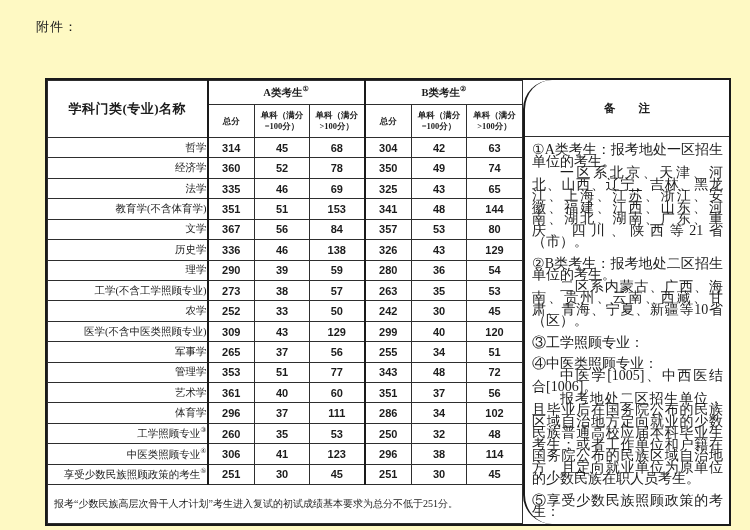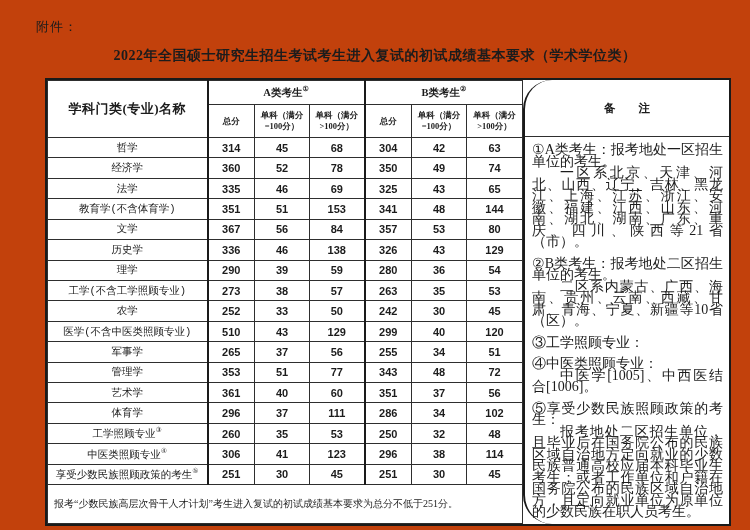--- a/index.html
+++ b/index.html
@@ -3,21 +3,21 @@
 <meta charset="utf-8">
 <style>
   * { margin: 0; padding: 0; box-sizing: border-box; }
   html, body {
     width: 750px; height: 530px;
     background: #ffffff;
     font-family: "Liberation Serif", serif;
     color: #1c1c1c;
     overflow: hidden;
   }
-  .page { position: relative; width: 750px; height: 530px; background:#c2410c; }
+  .page { position: relative; width: 750px; height: 530px; background:#fef9c3; }
 
   .attachment {
     position: absolute; left: 36px; top: 18px;
     font-size: 13px; letter-spacing: 1px;
   }
   .doc-title {
     position: absolute; left: 0; top: 47px; width: 100%;
     text-align: center; font-size: 14px; font-weight: bold;
     letter-spacing: 0.5px;
   }
@@ -46,23 +46,22 @@
   th.subject-h { font-size: 13px; letter-spacing: 0.5px; }
   th.group-h { font-size: 10.5px; margin-top: 25px; }
   th.group-h sup { font-size: 7px; }
   th.score-h {
     font-size: 8.5px; line-height: 11px;
     padding: 1px 2px; font-weight: bold;
   }
 
   tbody tr.data-row { height: 19.3px; }
   td.subject {
-    font-size: 10.5px; text-align: center; padding-left: 5px;
+    font-size: 10.5px; text-align: right; padding-left: 5px;
     white-space: nowrap;
-    font-family: Liberation Mono, monospace;
   }
   td.subject sup.fnref { font-size: 7px; }
   td.num {
     font-family: "Liberation Sans", sans-serif;
     font-size: 11px; font-weight: bold; text-align: center;
   }
 
   tr.footnote-row { height: 36px; }
   tr.footnote-row td {
     font-size: 10px; text-align: left; padding: 2px 4px 2px 6px;
@@ -91,21 +90,20 @@
   .remark-p.indent { text-indent: 2em; font-family: Liberation Serif, serif; }
   .remark-p.gap { margin-top: 10px; }
 </style>
 </head>
 <body>
 
 <div class="page">
 
   <div class="attachment">附件：</div>
 
-  <div class="doc-title">2022年全国硕士研究生招生考试考生进入复试的初试成绩基本要求（学术学位类）</div>
 
   <div class="table-wrap">
 
     <table class="scores">
       <colgroup>
         <col style="width:160px">
         <col style="width:47px">
         <col style="width:55px">
         <col style="width:55px">
         <col style="width:47px">
@@ -204,21 +202,21 @@
             <td class="subject thick-r">农学</td>
             <td class="num">252</td>
             <td class="num">33</td>
             <td class="num thick-r">50</td>
             <td class="num">242</td>
             <td class="num">30</td>
             <td class="num">45</td>
           </tr>
           <tr class="data-row">
             <td class="subject thick-r">医学(不含中医类照顾专业)</td>
-            <td class="num">510</td>
+            <td class="num">309</td>
             <td class="num">43</td>
             <td class="num thick-r">129</td>
             <td class="num">299</td>
             <td class="num">40</td>
             <td class="num">120</td>
           </tr>
           <tr class="data-row">
             <td class="subject thick-r">军事学</td>
             <td class="num">265</td>
             <td class="num">37</td>
@@ -290,19 +288,19 @@
     <div class="remarks">
       <div class="remarks-header">备　　注</div>
       <div class="remarks-body" id="remarks-body">
           <p class="remark-p">①A类考生：报考地处一区招生单位的考生。</p>
           <p class="remark-p indent">一区系北京、天津、河北、山西、辽宁、吉林、黑龙江、上海、江苏、浙江、安徽、福建、江西、山东、河南、湖北、湖南、广东、重庆、四川、陕西等21省（市）。</p>
           <p class="remark-p gap">②B类考生：报考地处二区招生单位的考生。</p>
           <p class="remark-p indent">二区系内蒙古、广西、海南、贵州、云南、西藏、甘肃、青海、宁夏、新疆等10省（区）。</p>
           <p class="remark-p gap">③工学照顾专业：</p>
           <p class="remark-p gap">④中医类照顾专业：</p>
           <p class="remark-p indent">中医学[1005]、中西医结合[1006]。</p>
+          <p class="remark-p indent">报考地处二区招生单位，且毕业后在国务院公布的民族区域自治地方定向就业的少数民族普通高校应届本科毕业生考生；或者工作单位和户籍在国务院公布的民族区域自治地方，且定向就业单位为原单位的少数民族在职人员考生。</p>
           <p class="remark-p gap">⑤享受少数民族照顾政策的考生：</p>
-          <p class="remark-p indent">报考地处二区招生单位，且毕业后在国务院公布的民族区域自治地方定向就业的少数民族普通高校应届本科毕业生考生；或者工作单位和户籍在国务院公布的民族区域自治地方，且定向就业单位为原单位的少数民族在职人员考生。</p>
         </div>
     </div>
 
   </div>
 </div>
 
 </body></html>

